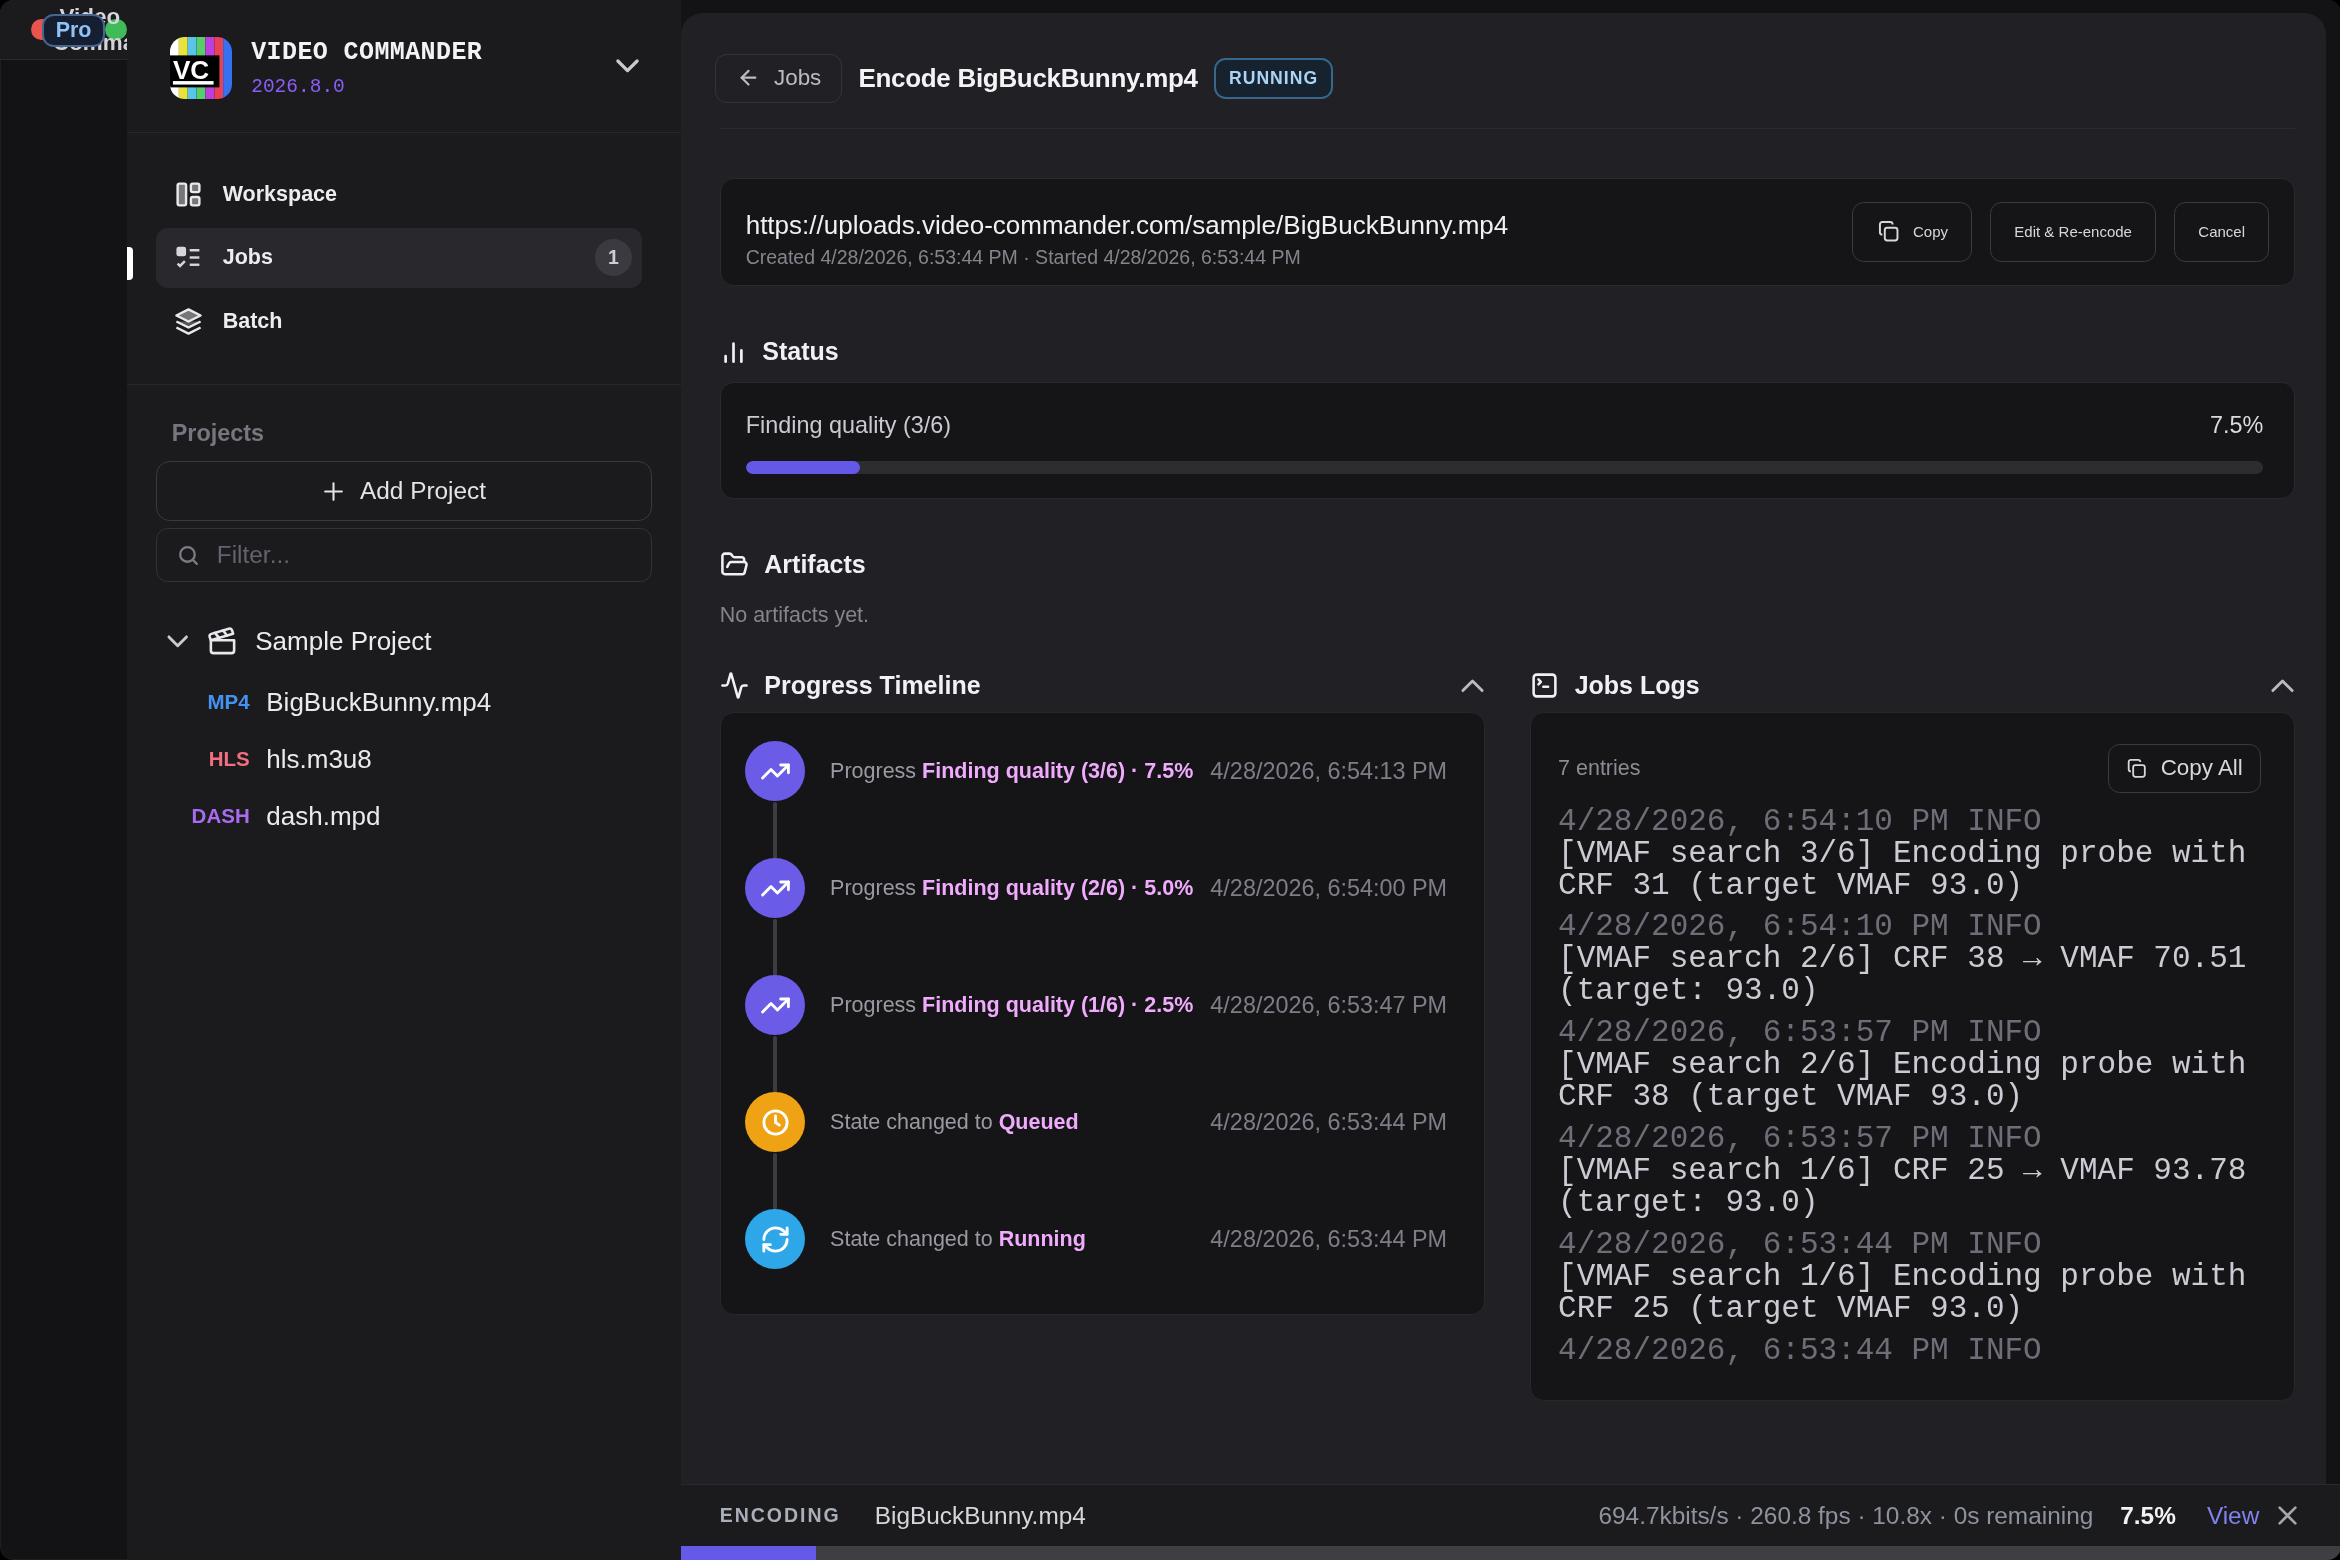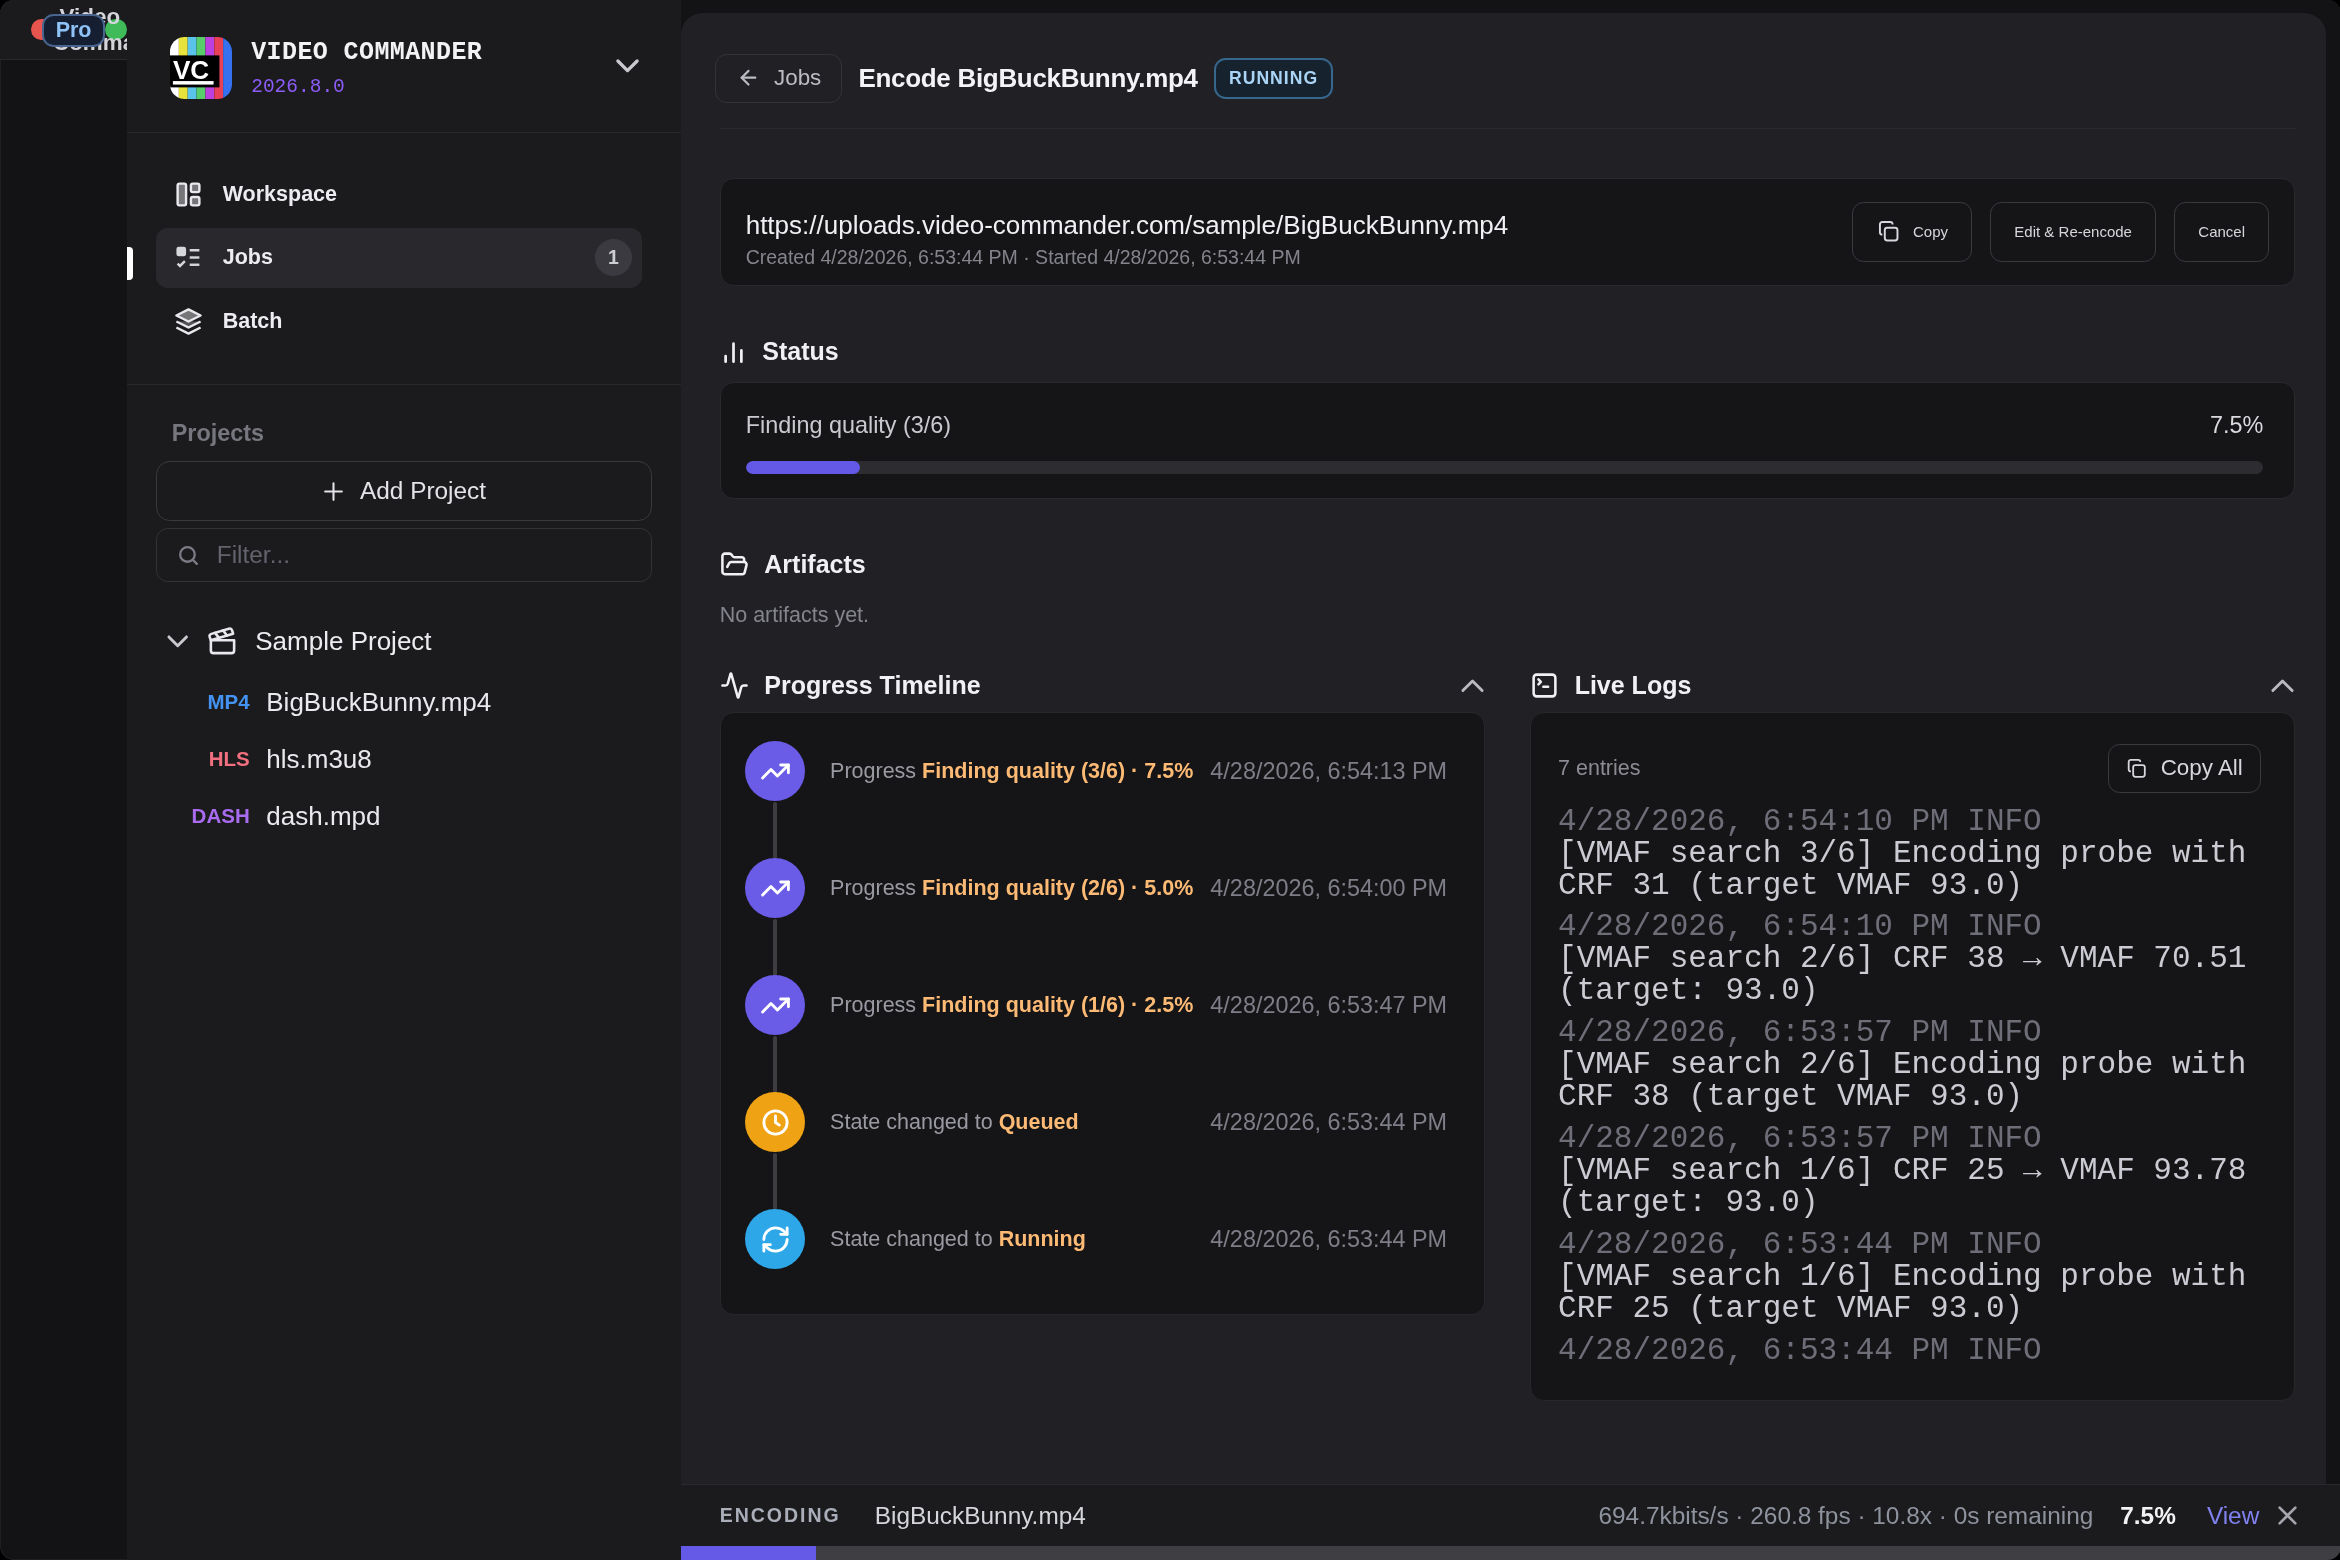--- a/index.html
+++ b/index.html
@@ -74,21 +74,21 @@
 .col { flex:1; min-width:0; }
 .card { background:#151518; border:1px solid #28282c; border-radius:13.7px; margin-top:11.7px; }
 .tlcard { padding:0 37px 15.6px 24.4px; }
 .titem { display:flex; align-items:center; position:relative; height:117px; }
 .tcirc { width:60px; height:60px; border-radius:50%; flex:none; display:flex; align-items:center; justify-content:center; position:relative; z-index:2; }
 .tcirc.purple { background:#6a5ce6; }
 .tcirc.orange { background:#efa214; }
 .tcirc.blue { background:#2ea7e8; }
 .tline { position:absolute; left:28px; top:89px; width:3.9px; height:57px; background:#3c3c41; border-radius:2px; }
 .ttext { margin-left:25px; font-size:21.5px; color:#9a9aa3; white-space:nowrap; }
-.ttext b { color:#fdba74; }
+.ttext b { color:#f0abfc; }
 .tdate { margin-left:auto; color:#7e7e88; font-size:23.4px; white-space:nowrap; }
 
 .logcard { padding:31px 33px 23.4px 27px; }
 .logtop { display:flex; align-items:center; }
 .logtop .entries { color:#8b8b94; font-size:21.5px; }
 .logtop .btn { margin-left:auto; height:49px; font-size:22.4px; padding:0 17.6px; }
 .logs { margin-top:12.7px; font-family:"Liberation Mono", monospace; font-size:31px; line-height:32px; }
 .log { margin-bottom:9.8px; }
 .lts { color:#6e6e79; }
 .lmsg { color:#cbcbd3; }
@@ -345,21 +345,21 @@
               </div>
             </div>
           </div>
           <div class="col">
             <div class="sechead" style="margin:43px 0 0 0;">
               <svg width="29" height="29" viewBox="0 0 24 24" fill="none" stroke="#f1f1f5" stroke-width="2.1" stroke-linecap="round" stroke-linejoin="round">
                   <rect x="3" y="3" width="18" height="18" rx="2.5"></rect>
                   <path d="m7 11 2-2-2-2"></path>
                   <path d="M11 13h4"></path>
                 </svg>
-              <div class="stitle">Live Logs</div>
+              <div class="stitle">Jobs Logs</div>
               <svg class="chev" width="25" height="15.6" viewBox="0 0 26 16">
                   <path d="M3 13 L13 3 L23 13" stroke="#b9b9c0" stroke-width="3" fill="none" stroke-linecap="round" stroke-linejoin="round"></path>
                 </svg>
             </div>
             <div class="card logcard">
               <div class="logtop">
                 <div class="entries">7 entries</div>
                 <div class="btn">
                   <svg width="21.5" height="21.5" viewBox="0 0 24 24" fill="none" stroke="#d6d7dc" stroke-width="2">
                       <rect x="8" y="8" width="13" height="13" rx="2.5"></rect>

